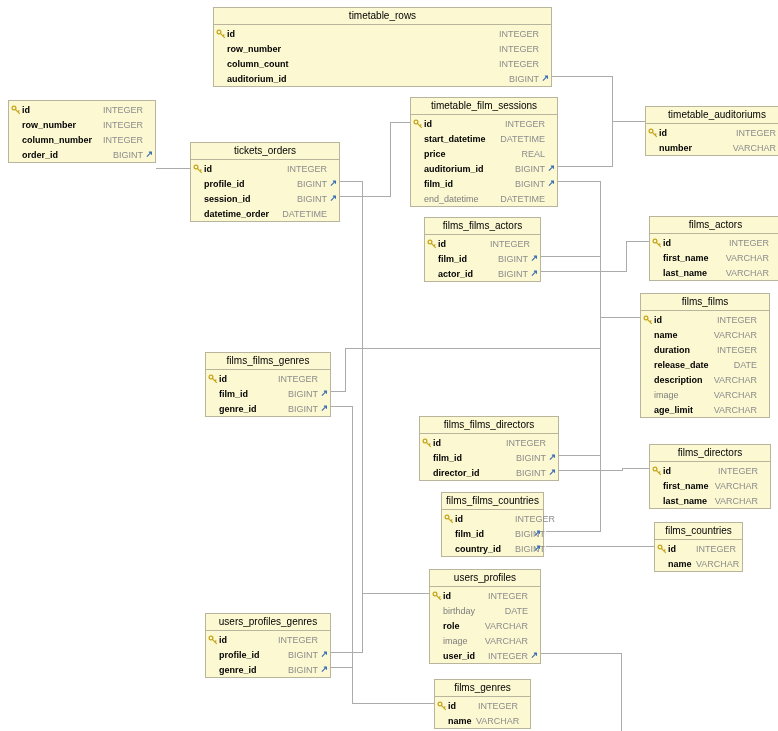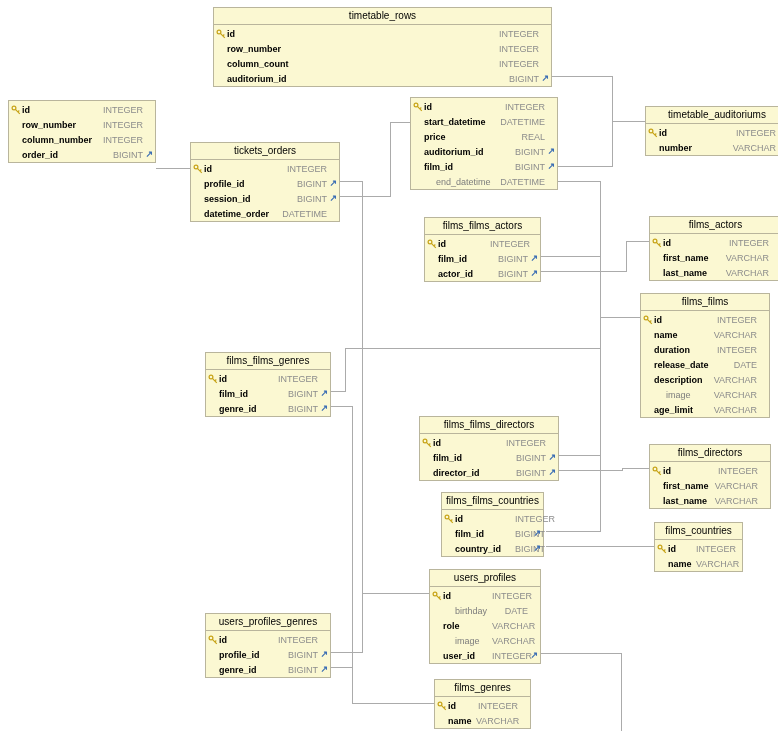--- a/index.html
+++ b/index.html
@@ -19,21 +19,21 @@
     padding:0 3px;
   }
   .table-body{
     display:grid;
     grid-template-columns:11px max-content minmax(4px,1fr) 10px;
     grid-auto-rows:15px;align-items:center;
     padding:1px 2px 0 2px;font-size:9px;
   }
   .icon-cell{display:flex;align-items:center;justify-content:flex-start;height:10px;}
   .fname{font-weight:bold;color:#000;padding-right:5px;white-space:nowrap;}
-  .fname.nullable{font-weight:normal;color:#7d7d7d;margin-left:12px;}
+  .fname.nullable{font-weight:normal;color:#7d7d7d;}
   .ftype{color:#8c8c8c;white-space:nowrap;text-align:right;}
   .farrow{color:#3c6eb4;font-weight:bold;font-size:9px;line-height:1;text-align:right;white-space:nowrap;}
 </style>
 </head>
 <body>
 
 <div id="canvas">
   <svg id="edges" width="778" height="731">
       <polyline points="156,168 190,168" fill="none" stroke="#ababab" stroke-width="1" shape-rendering="crispEdges"></polyline>
       <polyline points="340,196 390,196 390,122 410,122" fill="none" stroke="#ababab" stroke-width="1" shape-rendering="crispEdges"></polyline>
@@ -99,20 +99,21 @@
         <span class="fname">column_number</span>
         <span class="ftype">INTEGER</span>
         <span class="farrow"></span>
         <span class="icon-cell"></span>
         <span class="fname">order_id</span>
         <span class="ftype">BIGINT</span>
         <span class="farrow">↗</span>
       </div>
     </div>
     <div class="table-node" style="left: 410px; top: 97px; width: 148px;">
+      <div class="table-title">timetable_film_sessions</div>
       <div class="table-body">
         <span class="icon-cell">
           <svg width="10" height="10" viewBox="0 0 10 10">
             <circle cx="3" cy="3" r="1.9" fill="none" stroke="#c7a317" stroke-width="1.2"></circle>
             <path d="M4.4 4.4 L8.8 8.8 M6.9 6.9 L8.3 5.5" fill="none" stroke="#c7a317" stroke-width="1.2"></path>
           </svg>
         </span>
         <span class="fname">id</span>
         <span class="ftype">INTEGER</span>
         <span class="farrow"></span>

